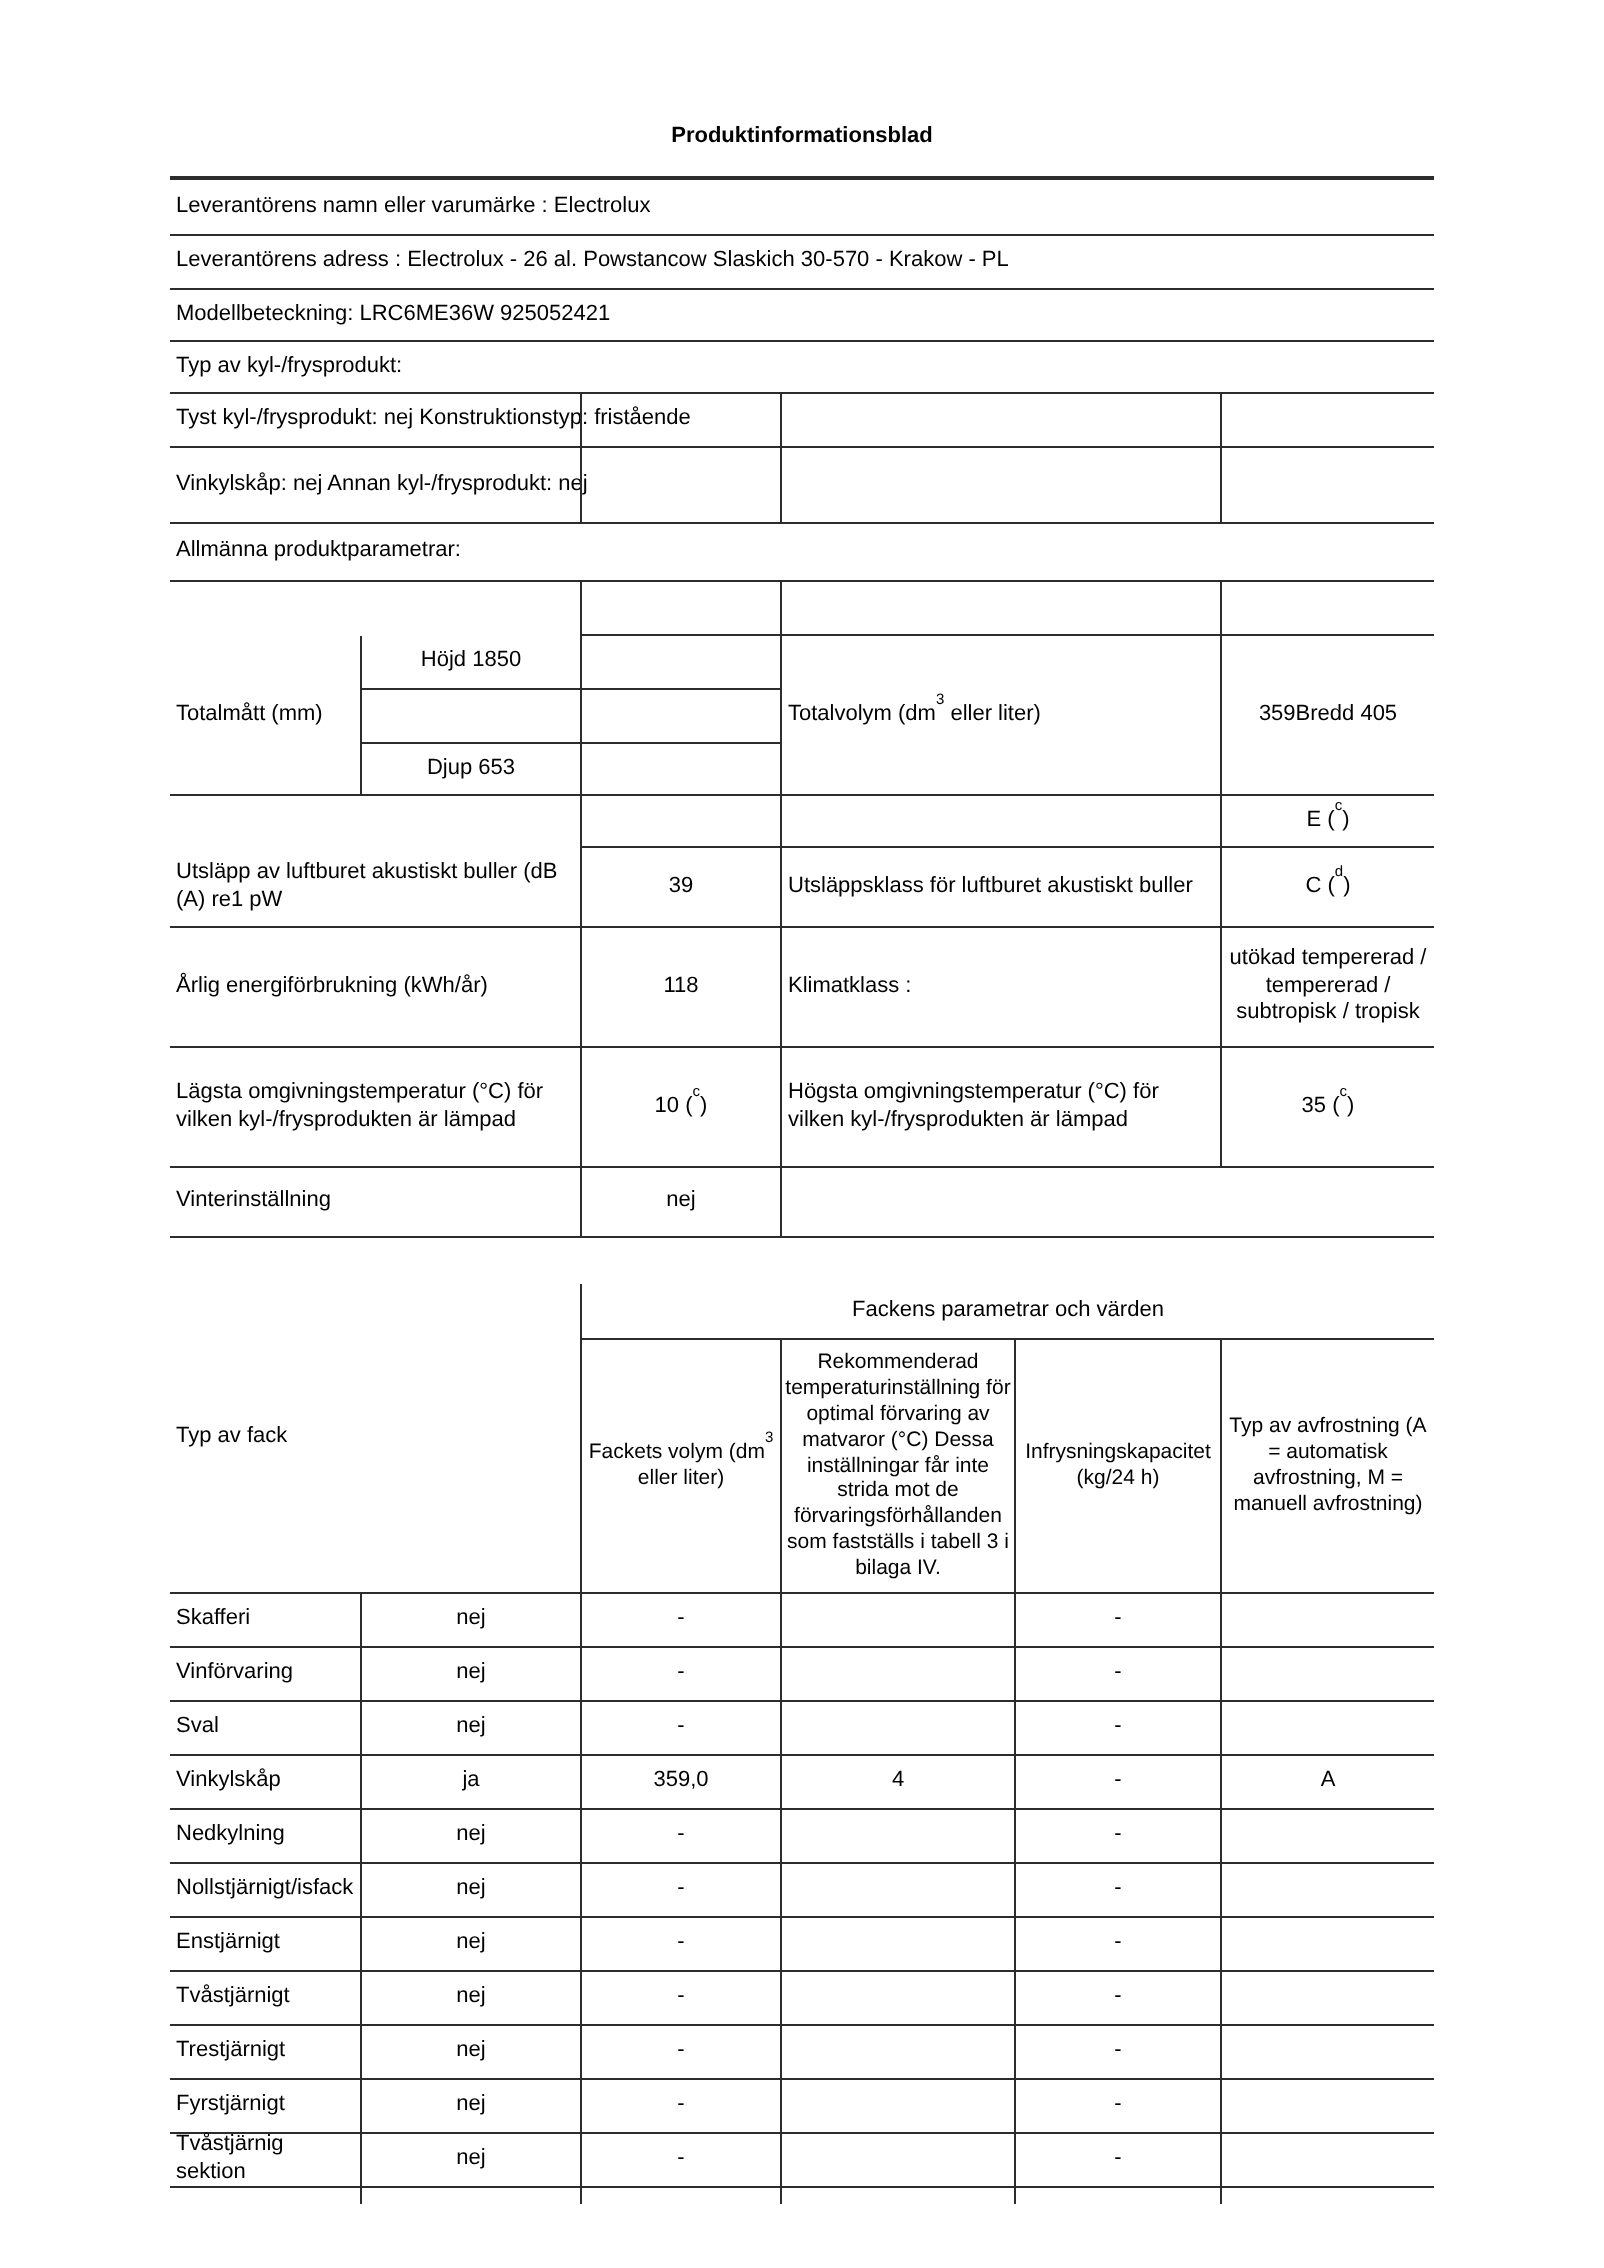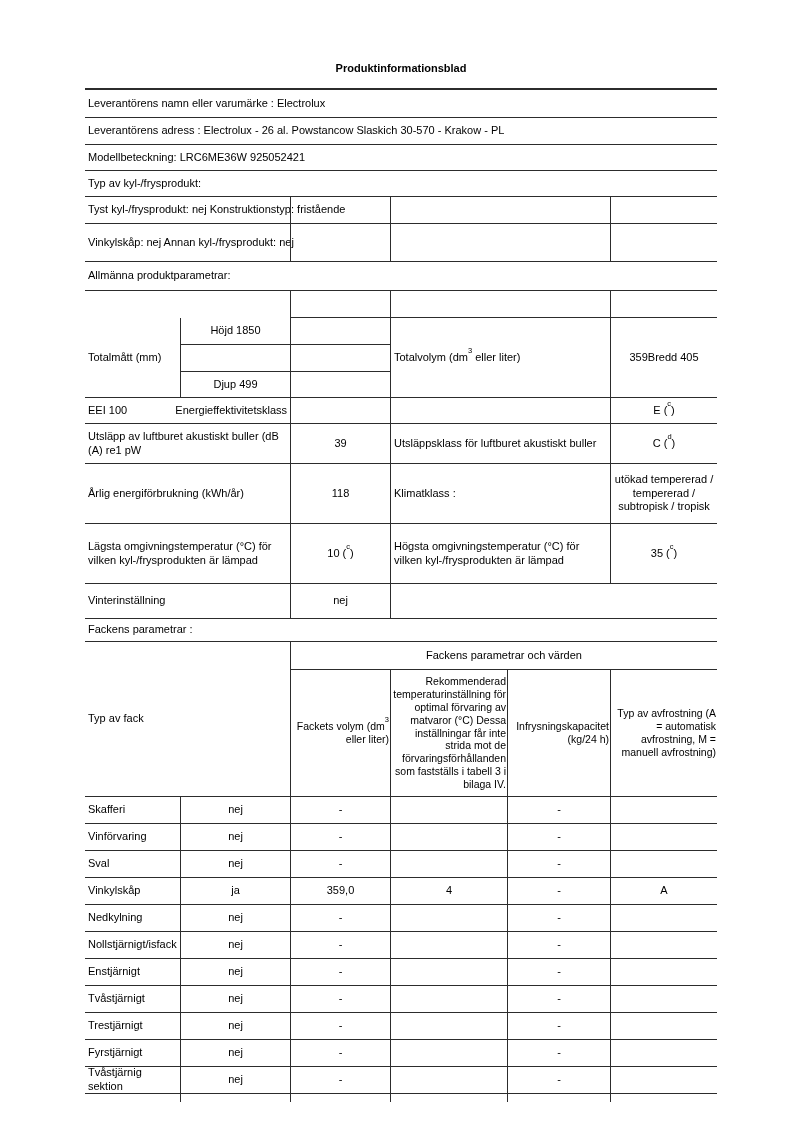--- a/index.html
+++ b/index.html
@@ -12,21 +12,21 @@
       grid-template-rows:28px 27px 26px 26px 27px 38px 29px 27px 27px 27px 26px 26px 40px 60px 60px 35px 23px;}
   .t2{top:642px;
       grid-template-columns:95px 110px 100px 117px 103px 107px;
       grid-template-rows:28px 127px repeat(11,27px) 8px;}
   .c{border-bottom:1.6px solid #2c2c2c;display:flex;align-items:center;padding:0 3px;min-width:0;line-height:1.25;}
   .vl{border-left:1.3px solid #2c2c2c;}
   .ctr{justify-content:center;text-align:center;padding:0 1px;}
   .sb{justify-content:space-between;}
   .nw{white-space:nowrap;}
   .nb{border-bottom:none;}
-  .hd{justify-content:center;text-align:right;font-size:10.5px;line-height:1.22;padding:0 1px;}
+  .hd{justify-content:center;text-align:center;font-size:10.5px;line-height:1.22;padding:0 1px;}
   .lh{line-height:1.22;}
   sup{font-size:7.5px;line-height:0;position:relative;top:-0.45em;}
   .ln{display:inline;}
 </style>
 </head>
 <body>
 
 <div class="page">
 
   <div class="title">Produktinformationsblad</div>
@@ -55,27 +55,23 @@
 
     <div class="c" style="grid-area:9/1/12/2">Totalmått (mm)</div>
     <div class="c vl ctr" style="grid-area:9/2/10/3">Höjd 1850</div>
     <div class="c vl" style="grid-area:9/3/10/4"></div>
     <div class="c vl" style="grid-area:9/4/12/5">
       <span class="ln"><span>Totalvolym (dm</span><sup>3</sup><span> eller liter)</span></span>
     </div>
     <div class="c vl ctr nw" style="grid-area:9/5/12/6">359Bredd 405</div>
     <div class="c vl" style="grid-area:10/2/11/3"></div>
     <div class="c vl" style="grid-area:10/3/11/4"></div>
-    <div class="c vl ctr" style="grid-area:11/2/12/3">Djup 499</div>
+    <div class="c vl ctr" style="grid-area:11/2/12/3">Djup 653</div>
     <div class="c vl" style="grid-area:11/3/12/4"></div>
 
-    <div class="c sb" style="grid-area:12/1/13/3">
-      <span>EEI 100</span>
-      <span>Energieffektivitetsklass</span>
-    </div>
     <div class="c vl" style="grid-area:12/3/13/4"></div>
     <div class="c vl" style="grid-area:12/4/13/5"></div>
     <div class="c vl ctr" style="grid-area:12/5/13/6">
       <span class="ln"><span>E (</span><sup>c</sup><span>)</span></span>
     </div>
 
     <div class="c lh" style="grid-area:13/1/14/3">Utsläpp av luftburet akustiskt buller (dB (A) re1 pW</div>
     <div class="c vl ctr" style="grid-area:13/3/14/4">39</div>
     <div class="c vl lh" style="grid-area:13/4/14/5">Utsläppsklass för luftburet akustiskt buller</div>
     <div class="c vl ctr" style="grid-area:13/5/14/6">
@@ -93,21 +89,20 @@
     </div>
     <div class="c vl lh" style="grid-area:15/4/16/5">Högsta omgivningstemperatur (°C) för vilken kyl-/frysprodukten är lämpad</div>
     <div class="c vl ctr" style="grid-area:15/5/16/6">
       <span class="ln"><span>35 (</span><sup>c</sup><span>)</span></span>
     </div>
 
     <div class="c" style="grid-area:16/1/17/3">Vinterinställning</div>
     <div class="c vl ctr" style="grid-area:16/3/17/4">nej</div>
     <div class="c vl" style="grid-area:16/4/17/6"></div>
 
-    <div class="c" style="grid-area:17/1/18/6">Fackens parametrar :</div>
   </div>
 
   <div class="grid t2">
     <div class="c" style="grid-area:1/1/3/3">Typ av fack</div>
     <div class="c vl ctr" style="grid-area:1/3/2/7">Fackens parametrar och värden</div>
 
     <div class="c vl hd" style="grid-area:2/3/3/4">
       <span class="ln"><span>Fackets volym (dm</span><sup>3</sup><span> eller liter)</span></span>
     </div>
     <div class="c vl hd" style="grid-area:2/4/3/5">Rekommenderad temperaturinställning för optimal förvaring av matvaror (°C) Dessa inställningar får inte strida mot de förvaringsförhållanden som fastställs i tabell 3 i bilaga IV.</div>

